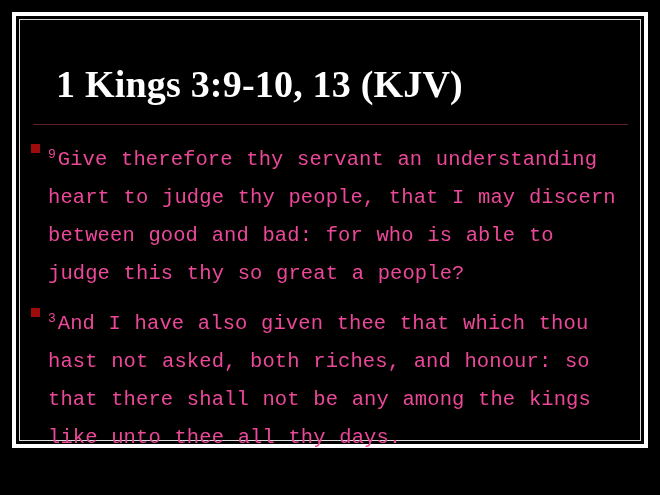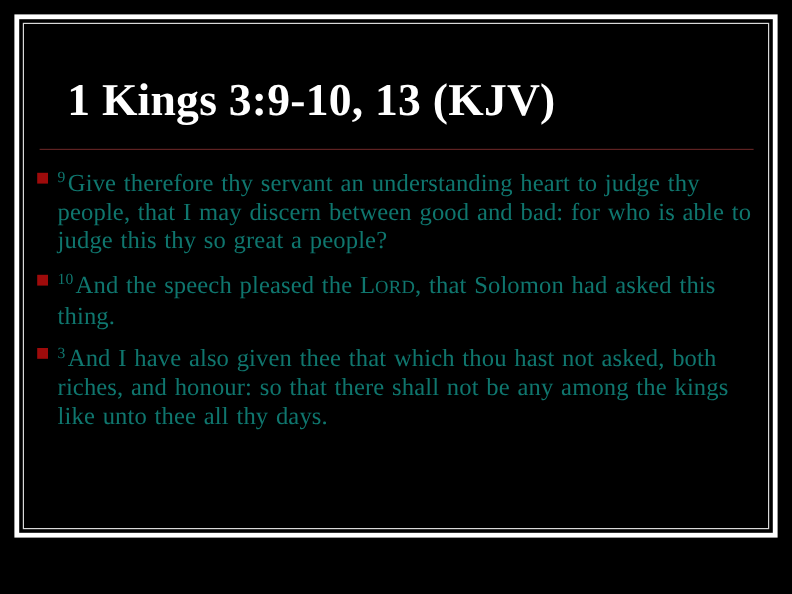--- a/index.html
+++ b/index.html
@@ -84,24 +84,24 @@
   }
   .bullet-marker {
     position: absolute;
     left: 3px;
     top: 8px;
     width: 9px;
     height: 9px;
     background: #9e0b0b;
   }
   .bullet-text {
-    font-family: Liberation Serif, serif;
+    font-family: Liberation Mono, monospace;
     font-size: 20.5px;
-    line-height: 24px;
-    color: #0f766e;
+    line-height: 38px;
+    color: #ec4899;
     letter-spacing: 0.1px;
     word-spacing: 1.2px;
   }
   .verse-num {
     font-size: 13px;
     vertical-align: 7px;
     letter-spacing: 0;
     margin-right: 2px;
   }
   .smallcaps-lead {
@@ -126,26 +126,20 @@
 
   <div class="body">
 
     <div class="bullet-row">
       <span class="bullet-marker"></span>
       <div class="bullet-text">
         <sup class="verse-num">9</sup><span>Give therefore thy servant an understanding heart to judge thy people, that I may discern between good and bad: for who is able to judge this thy so great a people?</span><span class="smallcaps-lead"></span><span class="smallcaps-rest"></span><span></span>
       </div>
     </div>
 
-    <div class="bullet-row">
-      <span class="bullet-marker"></span>
-      <div class="bullet-text">
-        <sup class="verse-num">10</sup><span>And the speech pleased the </span><span class="smallcaps-lead">L</span><span class="smallcaps-rest">ORD</span><span>, that Solomon had asked this thing.</span>
-      </div>
-    </div>
 
     <div class="bullet-row">
       <span class="bullet-marker"></span>
       <div class="bullet-text">
         <sup class="verse-num">3</sup><span>And I have also given thee that which thou hast not asked, both riches, and honour: so that there shall not be any among the kings like unto thee all thy days.</span><span class="smallcaps-lead"></span><span class="smallcaps-rest"></span><span></span>
       </div>
     </div>
 
   </div>
 </div>

